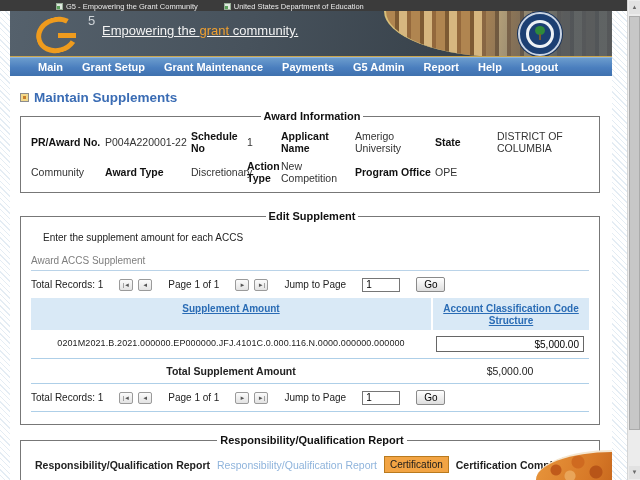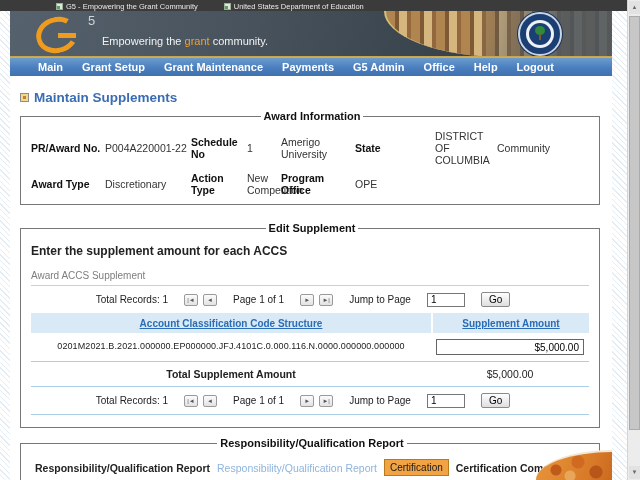--- a/index.html
+++ b/index.html
@@ -21,21 +21,21 @@
 
   
   .header { position:relative; height:46px; overflow:hidden;
     background:linear-gradient(100deg,#55616c 0%, #47525c 40%, #3a444d 70%, #333c44 100%);
     border-bottom:1px solid #c9a54d; }
   .g5-logo { position:absolute; left:22px; top:2px; width:62px; height:42px; }
   .g-arc { position:absolute; left:4px; top:4px; width:42px; height:36px; border:5px solid #ef9b1d;
     border-radius:50%; border-right-color:transparent; transform:rotate(-15deg); }
   .g-bar { position:absolute; left:26px; top:20px; width:18px; height:5px; background:#ef9b1d; }
   .logo-five { position:absolute; left:56px; top:0px; color:#cfd4d8; font-size:13px; }
-  .tagline { position:absolute; left:92px; top:24px; color:#f2f2f2; font-size:11px; }
+  .tagline { position:absolute; left:92px; top:12px; color:#f2f2f2; font-size:13px;text-decoration:underline; }
   .tagline .accent { color:#f0a030; }
   .header-photo { position:absolute; right:0; top:0; width:228px; height:46px; overflow:hidden;
     border-bottom-left-radius:120px 46px; border-left:2px solid #d9c07a;
     background:repeating-linear-gradient(90deg,#b08550 0 9px,#7d5a33 9px 13px,#d6b67f 13px 21px,#93683c 21px 25px); }
   .photo-haze { position:absolute; right:0; top:0; width:130px; height:46px;
     background:linear-gradient(100deg, rgba(90,100,110,0.1), rgba(75,85,95,0.85) 60%); }
   .seal { position:absolute; right:50px; top:1px; width:44px; height:44px; border-radius:50%;
     background:#1c3f73; border:2px solid #c9d4e4; box-shadow:0 0 0 1px #16315a; }
   .seal-inner { position:absolute; left:6px; top:6px; width:28px; height:28px; border-radius:50%;
     background:#eef2f6; }
@@ -67,24 +67,24 @@
 
   
   .award-grid { display:grid; grid-template-columns:74px 86px 56px 34px 74px 80px 62px auto;
     row-gap:6px; font-size:10.5px; align-items:center; padding-top:2px; }
   .fl { font-weight:bold; color:#111; }
   .fv { color:#333; }
 
   .gap-block { height:17px; }
 
   
-  .instruction { font-weight:bold; font-size:12px; margin:4px 0 12px 0; }
+  .instruction { font-weight:normal; font-size:10px; margin:4px 0 12px 12px; }
   .accs-label { color:#7e7e7e; font-size:10px; padding-bottom:4px; border-bottom:1px solid #bad3e8; }
 
-  .pagination { display:flex; align-items:center; justify-content:center; gap:16px;
+  .pagination { display:flex; align-items:center; justify-content:flex-start; gap:16px;
     padding:6px 14px 6px 0; font-size:10px; color:#222; }
   .pg-group { display:flex; gap:5px; }
   .pg-btn { width:14px; height:12px; font-size:6px; line-height:10px; text-align:center; color:#555;
     background:linear-gradient(#fbfbfb,#e3e3e3); border:1px solid #9a9a9a; border-radius:2px; cursor:pointer; padding:0; }
   .pg-text { white-space:nowrap; }
   .jump-input { width:38px; height:14px; border:1px solid #767676; font-size:10px; padding:0 3px;
     font-family:"Liberation Sans", sans-serif; }
   .go-btn { height:15px; font-size:10px; padding:0 7px; background:linear-gradient(#ffffff,#dedede);
     border:1px solid #8a8a8a; border-radius:2px; cursor:pointer; font-family:"Liberation Sans", sans-serif; }
 
@@ -167,40 +167,41 @@
         <div class="seal-trunk"></div>
       </div>
     </div>
 
     <div class="nav">
       <span class="nav-item">Main</span>
       <span class="nav-item">Grant Setup</span>
       <span class="nav-item">Grant Maintenance</span>
       <span class="nav-item">Payments</span>
       <span class="nav-item">G5 Admin</span>
-      <span class="nav-item">Office</span>
+      <span class="nav-item">Report</span>
       <span class="nav-item">Help</span>
       <span class="nav-item">Logout</span>
     </div>
 
     <div class="content">
 
 
       <div class="page-title">
         <span class="title-icon"></span>
         <span class="title-text">Maintain Supplements</span>
       </div>
 
       <fieldset>
         <legend>Award Information</legend>
         <div class="award-grid">
           <span class="fl">PR/Award No.</span>
           <span class="fv">P004A220001-22</span>
           <span class="fl">Schedule No</span>
           <span class="fv">1</span>
+          <span class="fl">Applicant Name</span>
           <span class="fv">Amerigo University</span>
           <span class="fl">State</span>
           <span class="fv">DISTRICT OF COLUMBIA</span>
           <span class="fv">Community</span>
           <span class="fl">Award Type</span>
           <span class="fv">Discretionary</span>
           <span class="fl">Action Type</span>
           <span class="fv">New Competition</span>
           <span class="fl">Program Office</span>
           <span class="fv">OPE</span>
@@ -225,22 +226,22 @@
             <button class="pg-btn">►</button>
             <button class="pg-btn">►|</button>
           </span>
           <span class="pg-text">Jump to Page</span>
           <input class="jump-input" value="1" style="">
           <button class="go-btn">Go</button>
         </div>
 
         <div class="accs-table">
           <div class="t-row t-head">
+            <div class="t-cell"><span class="col-link">Supplement Amount</span></div>
             <div class="t-cell"><span class="col-link">Account Classification Code Structure</span></div>
-            <div class="t-cell"><span class="col-link">Supplement Amount</span></div>
           </div>
           <div class="t-row t-body">
             <div class="t-cell"><span class="accs-code">0201M2021.B.2021.000000.EP000000.JFJ.4101C.0.000.116.N.0000.000000.000000</span></div>
             <div class="t-cell"><input class="amount-input" value="$5,000.00" style=""></div>
           </div>
           <div class="t-row t-total">
             <div class="t-cell total-label">Total Supplement Amount</div>
             <div class="t-cell">$5,000.00</div>
           </div>
         </div>

